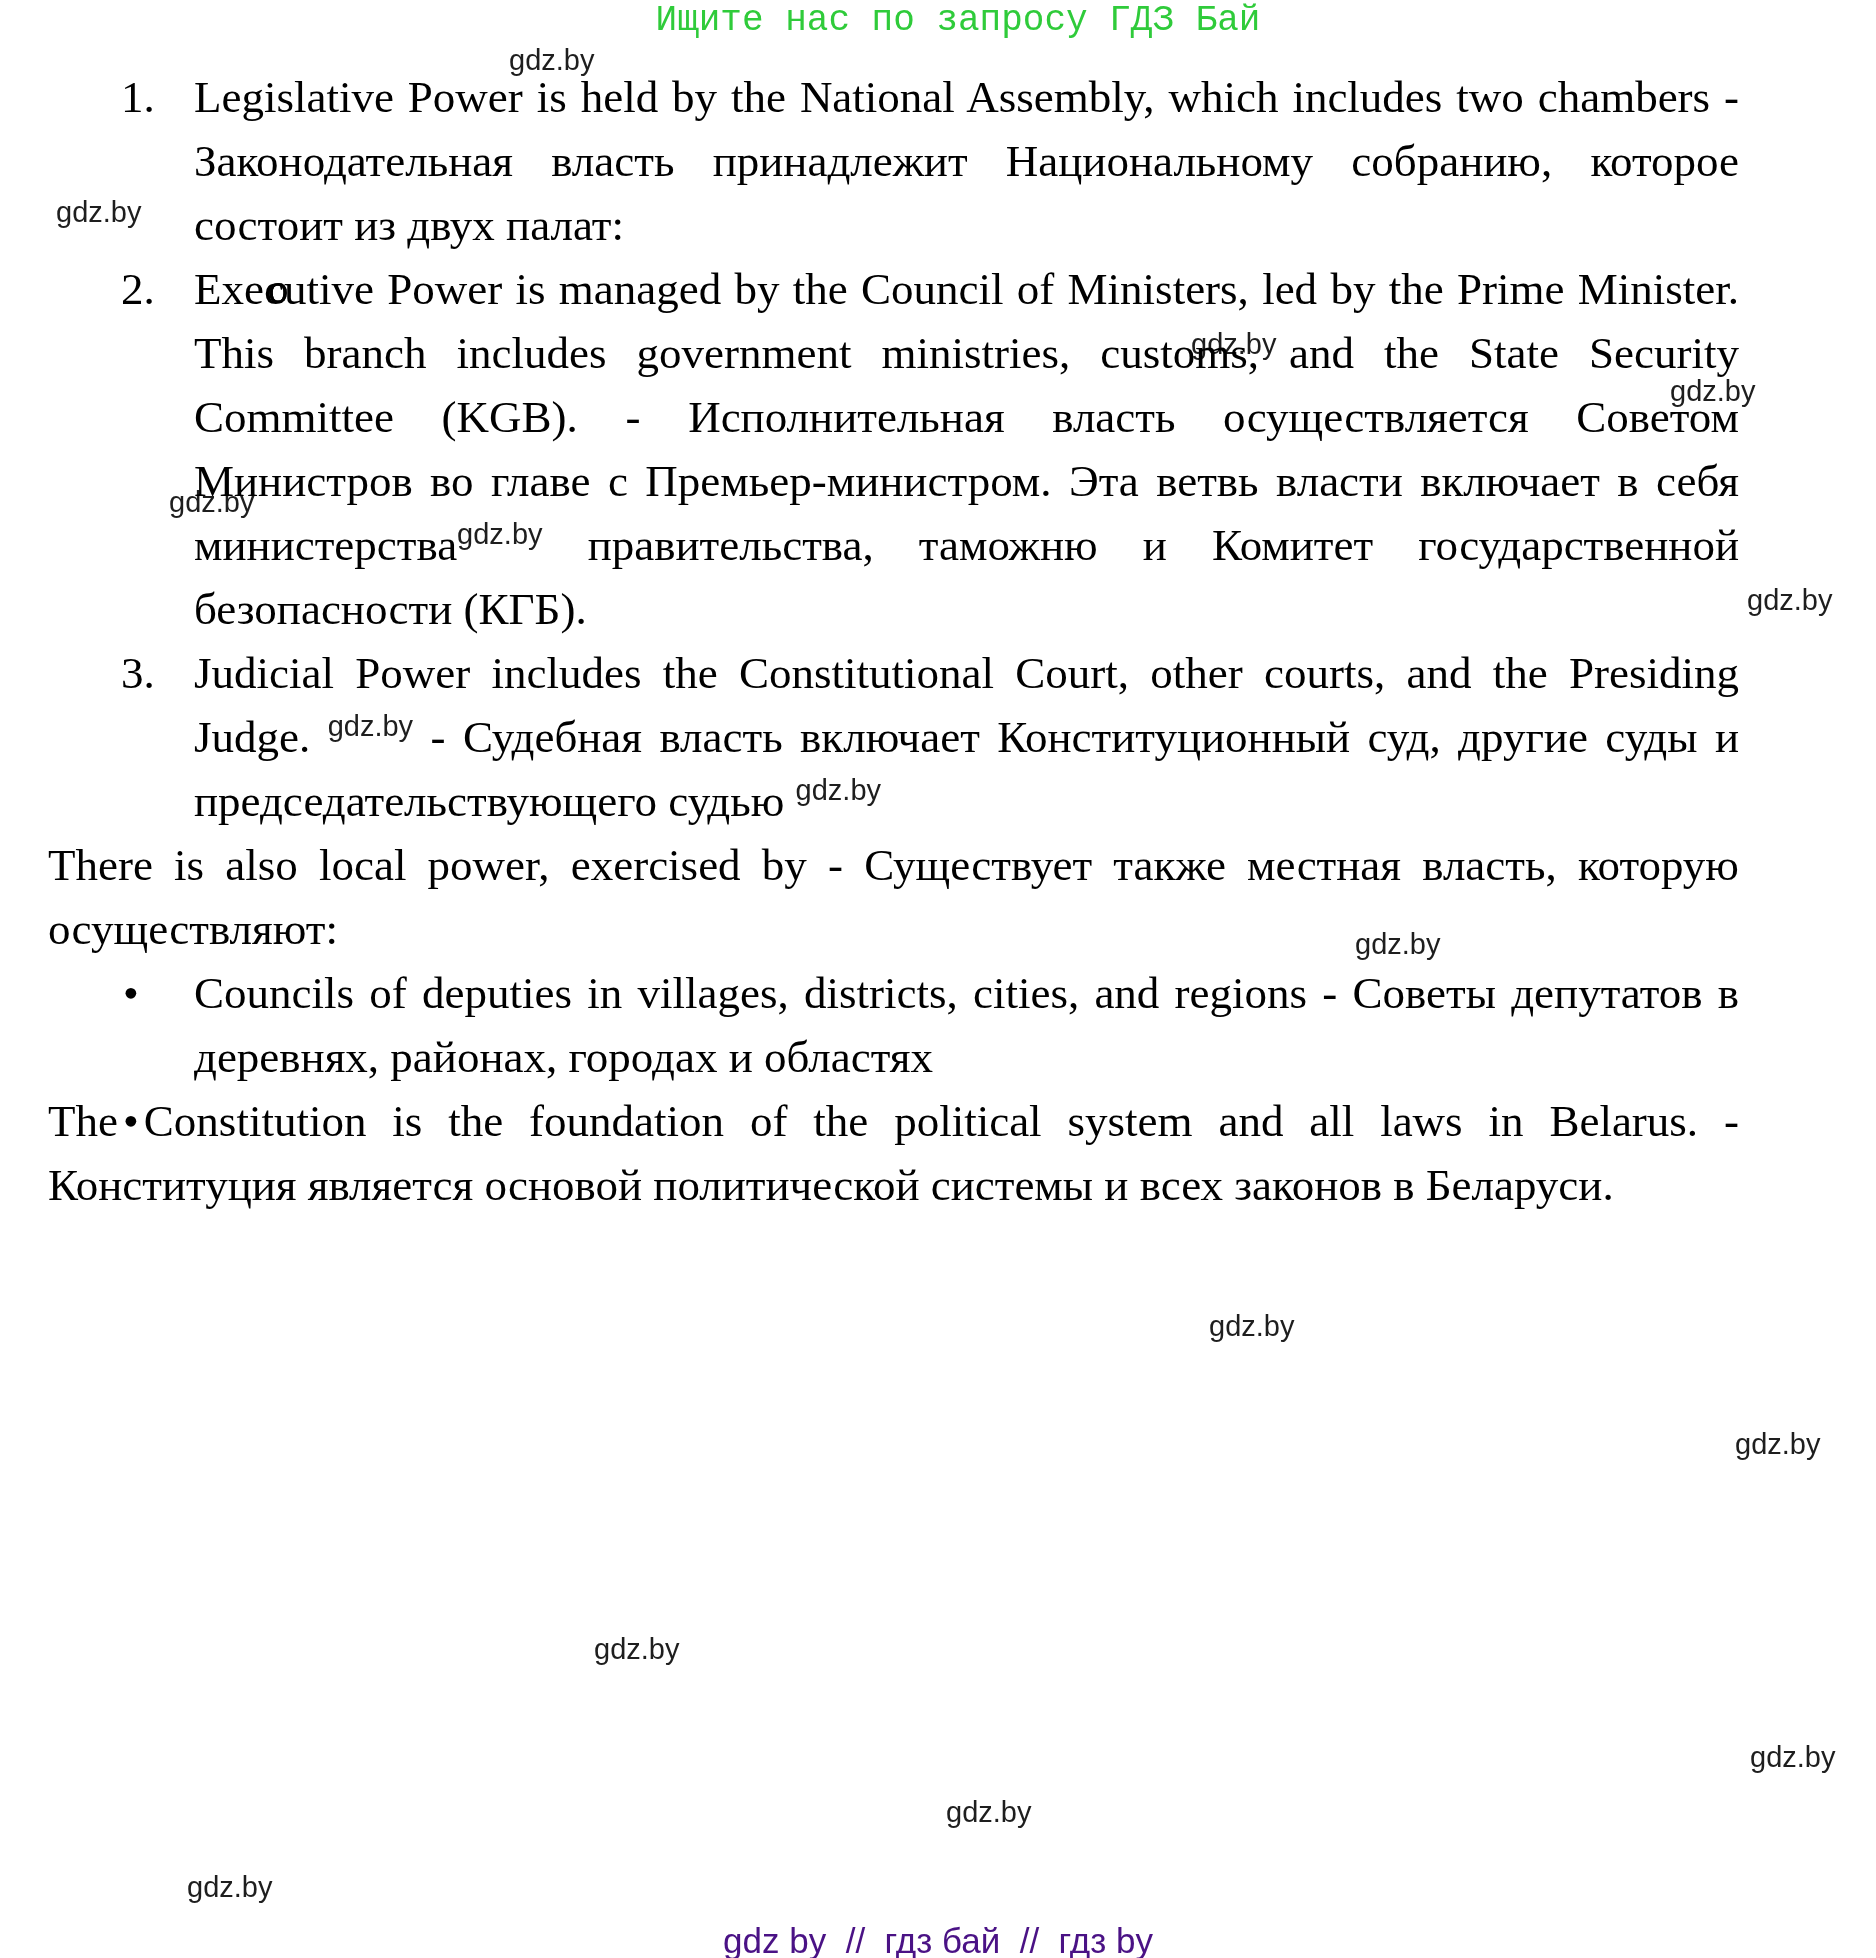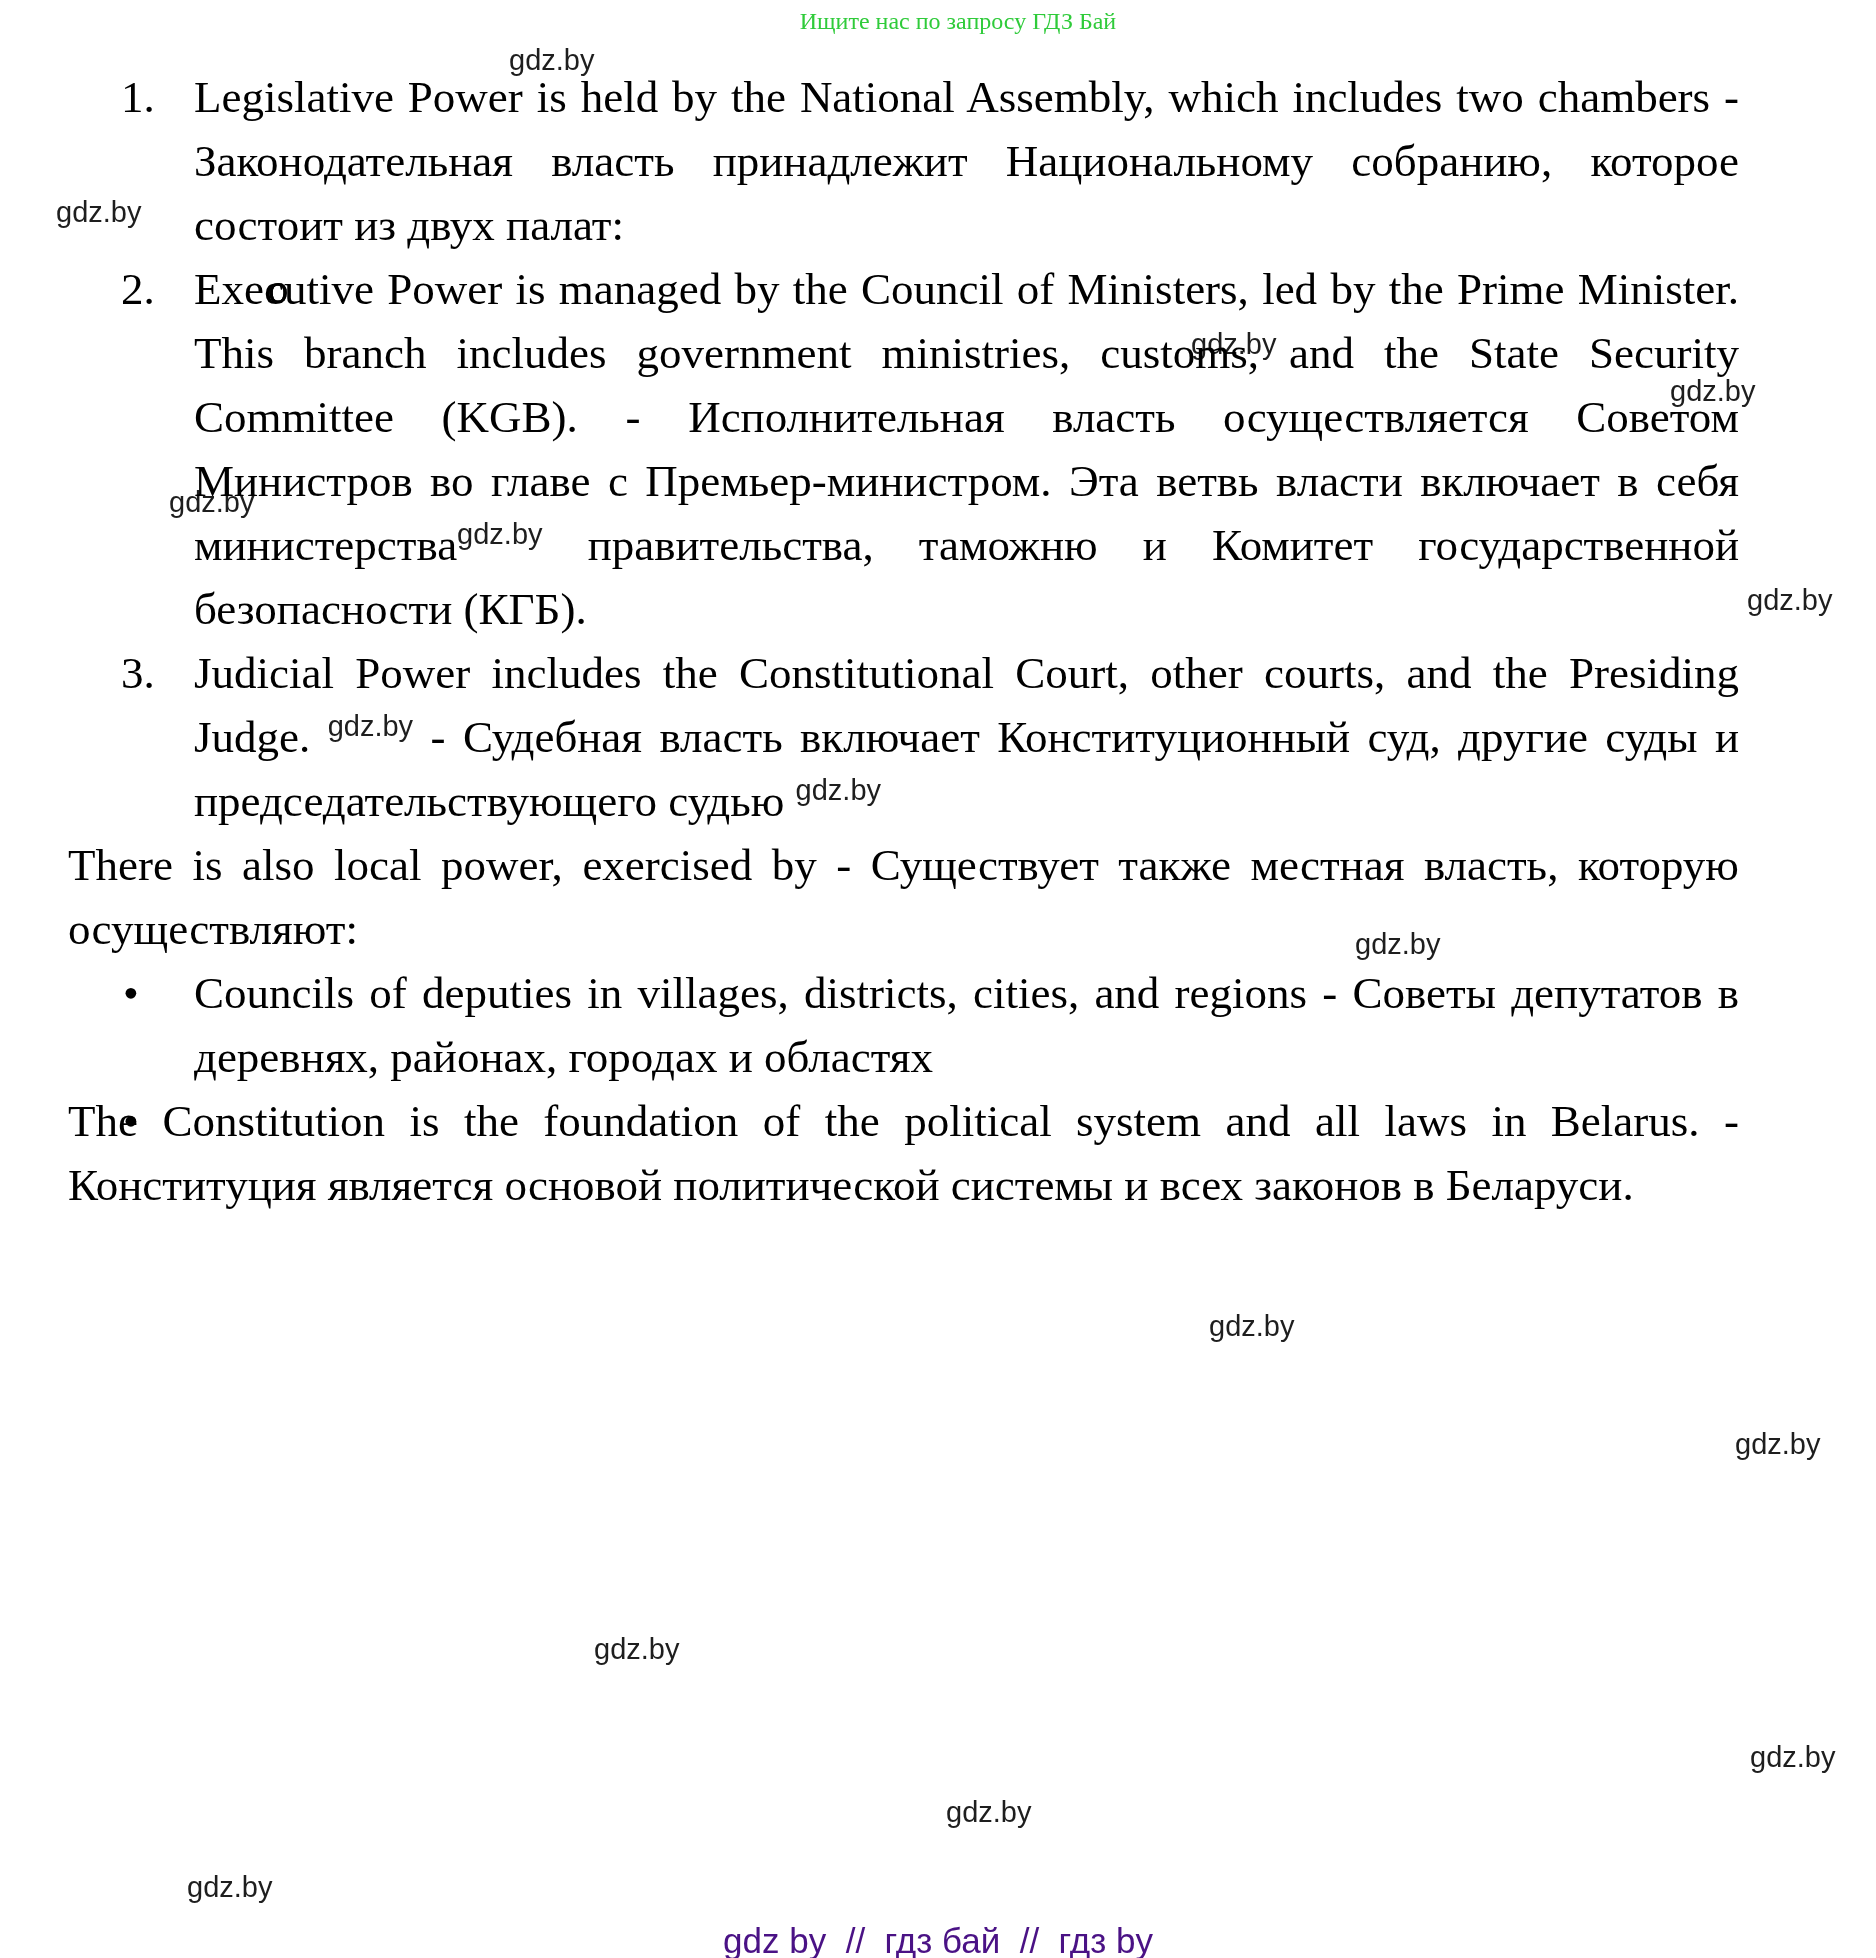--- a/index.html
+++ b/index.html
@@ -9,22 +9,22 @@
     height: 1959px;
     background: #ffffff;
     overflow: hidden;
     font-family: "Liberation Serif", serif;
     color: #000000;
   }
   .promo {
     position: absolute;
     top: 1.9px; left: 0; right: 0;
     text-align: center;
-    font-family: Liberation Serif, serif;
-    font-size: 24px;
+    font-family: Liberation Mono, monospace;
+    font-size: 36px;
     line-height: 38px;
     margin-left: 40px;
   }
   .doc {
     position: absolute;
     top: 65px; left: 0;
     width: 1876px;
     font-size: 45px;
     line-height: 64px;
     text-align: justify;
@@ -33,21 +33,21 @@
   .num-item { padding-left: 194px; }
   .num-item > .num { position: absolute; left: 121px; top: 0; }
   .sub-item { padding-left: 331px; }
   .sub-item > .marker {
     position: absolute; left: 267px; top: 3.8px;
     font-family: "Liberation Mono", monospace;
     font-size: 37px;
   }
   .bullet-item { padding-left: 194px; }
   .bullet-item > .marker { position: absolute; left: 123px; top: 0; font-size: 45px; }
-  .para { padding-left: 68px; }
+  .para { padding-left: 48px; }
   b { font-weight: normal; }
   .wm-abs {
     position: absolute;
     font-family: "Liberation Sans", sans-serif;
     font-size: 29px;
     line-height: 29px;
     white-space: nowrap;
   }
   .wm-inline {
     font-family: "Liberation Sans", sans-serif;

